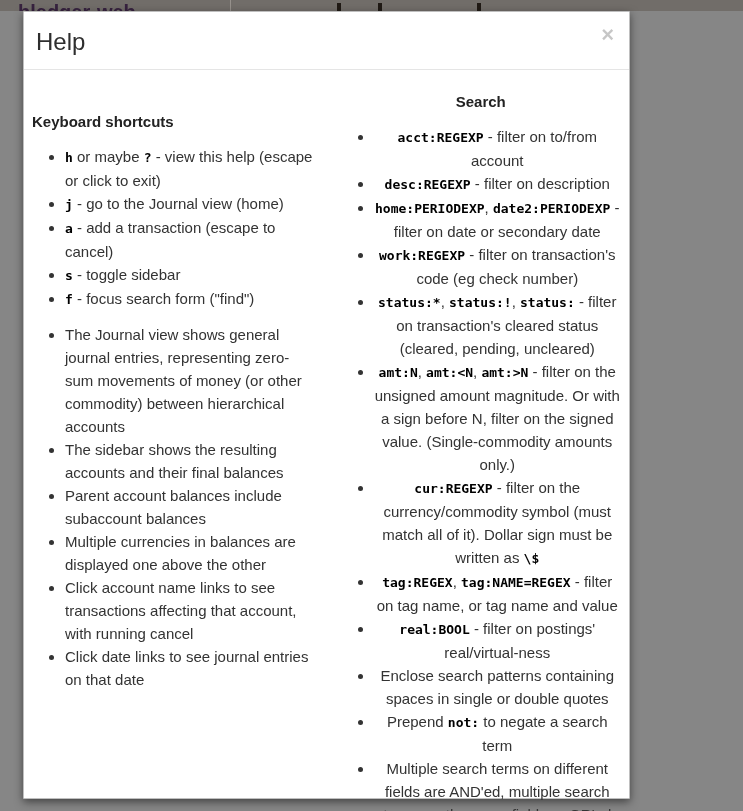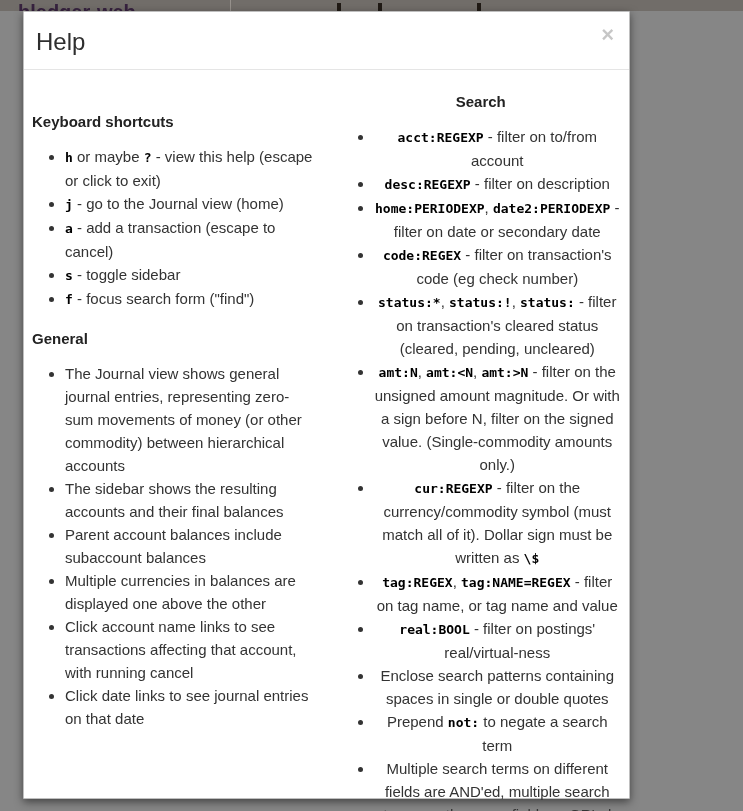--- a/index.html
+++ b/index.html
@@ -119,37 +119,36 @@
   <div class="modal-body">
     <div class="help-col left">
         <div class="help-heading">Keyboard shortcuts</div>
         <ul>
           <li><code>h</code> or maybe <code>?</code> - view this help (escape or click to exit)</li>
           <li><code>j</code> - go to the Journal view (home)</li>
           <li><code>a</code> - add a transaction (escape to cancel)</li>
           <li><code>s</code> - toggle sidebar</li>
           <li><code>f</code> - focus search form ("find")</li>
         </ul>
-        <div class="help-heading">General</div>
         <ul>
           <li>The Journal view shows general journal entries, representing zero-sum movements of money (or other commodity) between hierarchical accounts</li>
           <li>The sidebar shows the resulting accounts and their final balances</li>
           <li>Parent account balances include subaccount balances</li>
           <li>Multiple currencies in balances are displayed one above the other</li>
           <li>Click account name links to see transactions affecting that account, with running cancel</li>
           <li>Click date links to see journal entries on that date</li>
         </ul>
       </div>
     <div class="help-col right">
         <div class="help-heading">Search</div>
         <ul>
           <li><code>acct:REGEXP</code> - filter on to/from account</li>
           <li><code>desc:REGEXP</code> - filter on description</li>
           <li><code>home:PERIODEXP</code>, <code>date2:PERIODEXP</code> - filter on date or secondary date</li>
-          <li><code>code:REGEX</code> - filter on transaction's code (eg check number)</li>
+          <li><code>work:REGEXP</code> - filter on transaction's code (eg check number)</li>
           <li><code>status:*</code>, <code>status:!</code>, <code>status:</code> - filter on transaction's cleared status (cleared, pending, uncleared)</li>
           <li><code>amt:N</code>, <code>amt:&lt;N</code>, <code>amt:&gt;N</code> - filter on the unsigned amount magnitude. Or with a sign before N, filter on the signed value. (Single-commodity amounts only.)</li>
           <li><code>cur:REGEXP</code> - filter on the currency/commodity symbol (must match all of it). Dollar sign must be written as <code>\$</code></li>
           <li><code>tag:REGEX</code>, <code>tag:NAME=REGEX</code> - filter on tag name, or tag name and value</li>
           <li><code>real:BOOL</code> - filter on postings' real/virtual-ness</li>
           <li>Enclose search patterns containing spaces in single or double quotes</li>
           <li>Prepend <code>not:</code> to negate a search term</li>
           <li>Multiple search terms on different fields are AND'ed, multiple search terms on the same field are OR'ed</li>
           <li>These search terms also work with command-line hledger</li>
         </ul>

